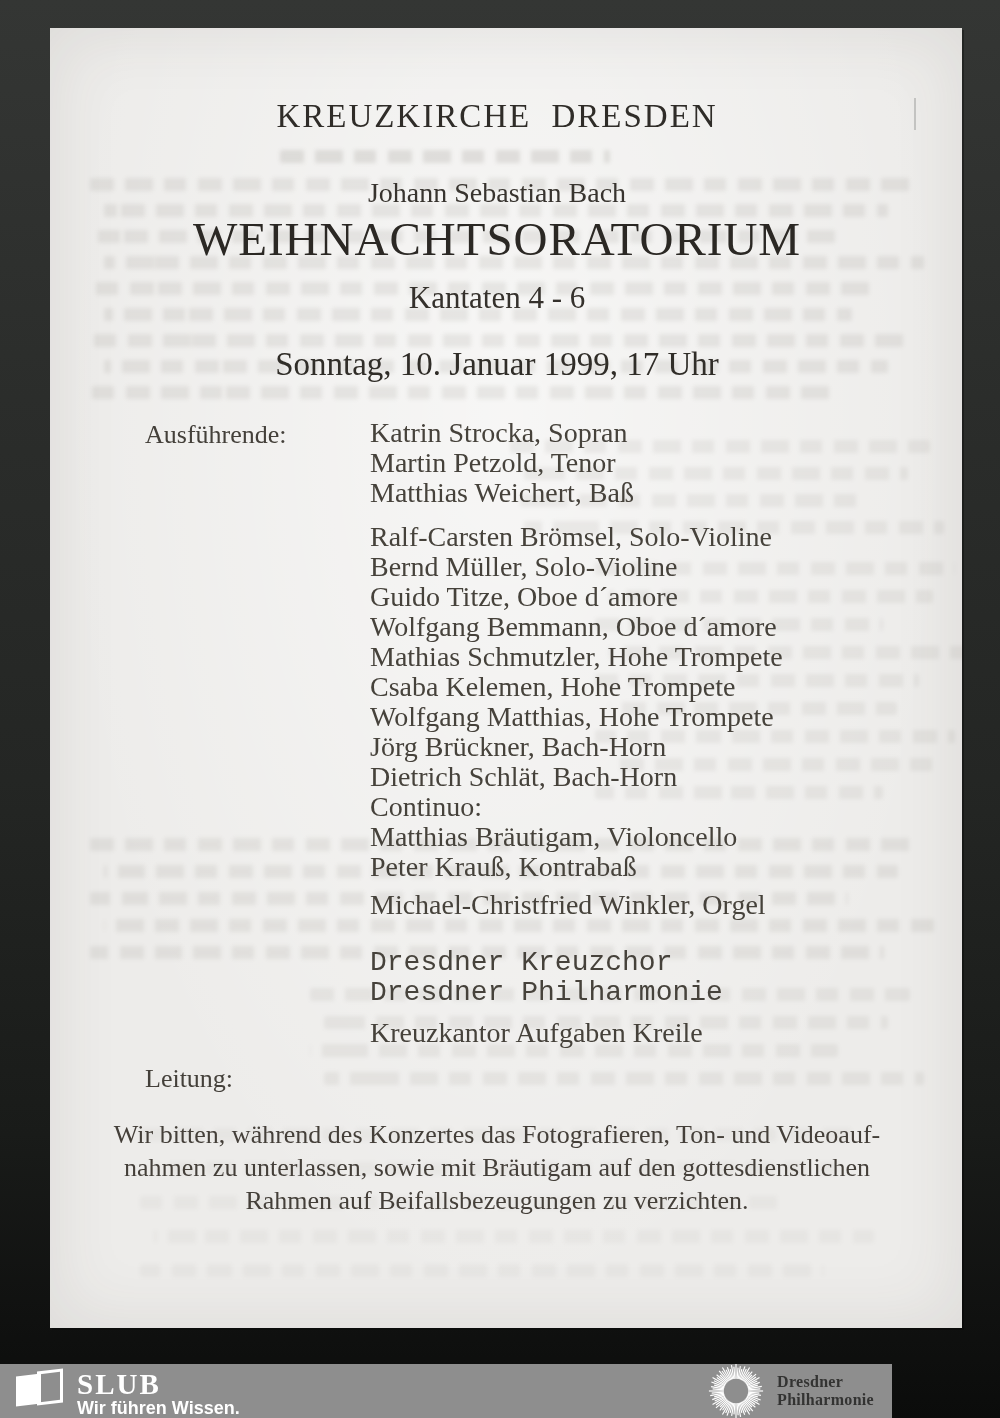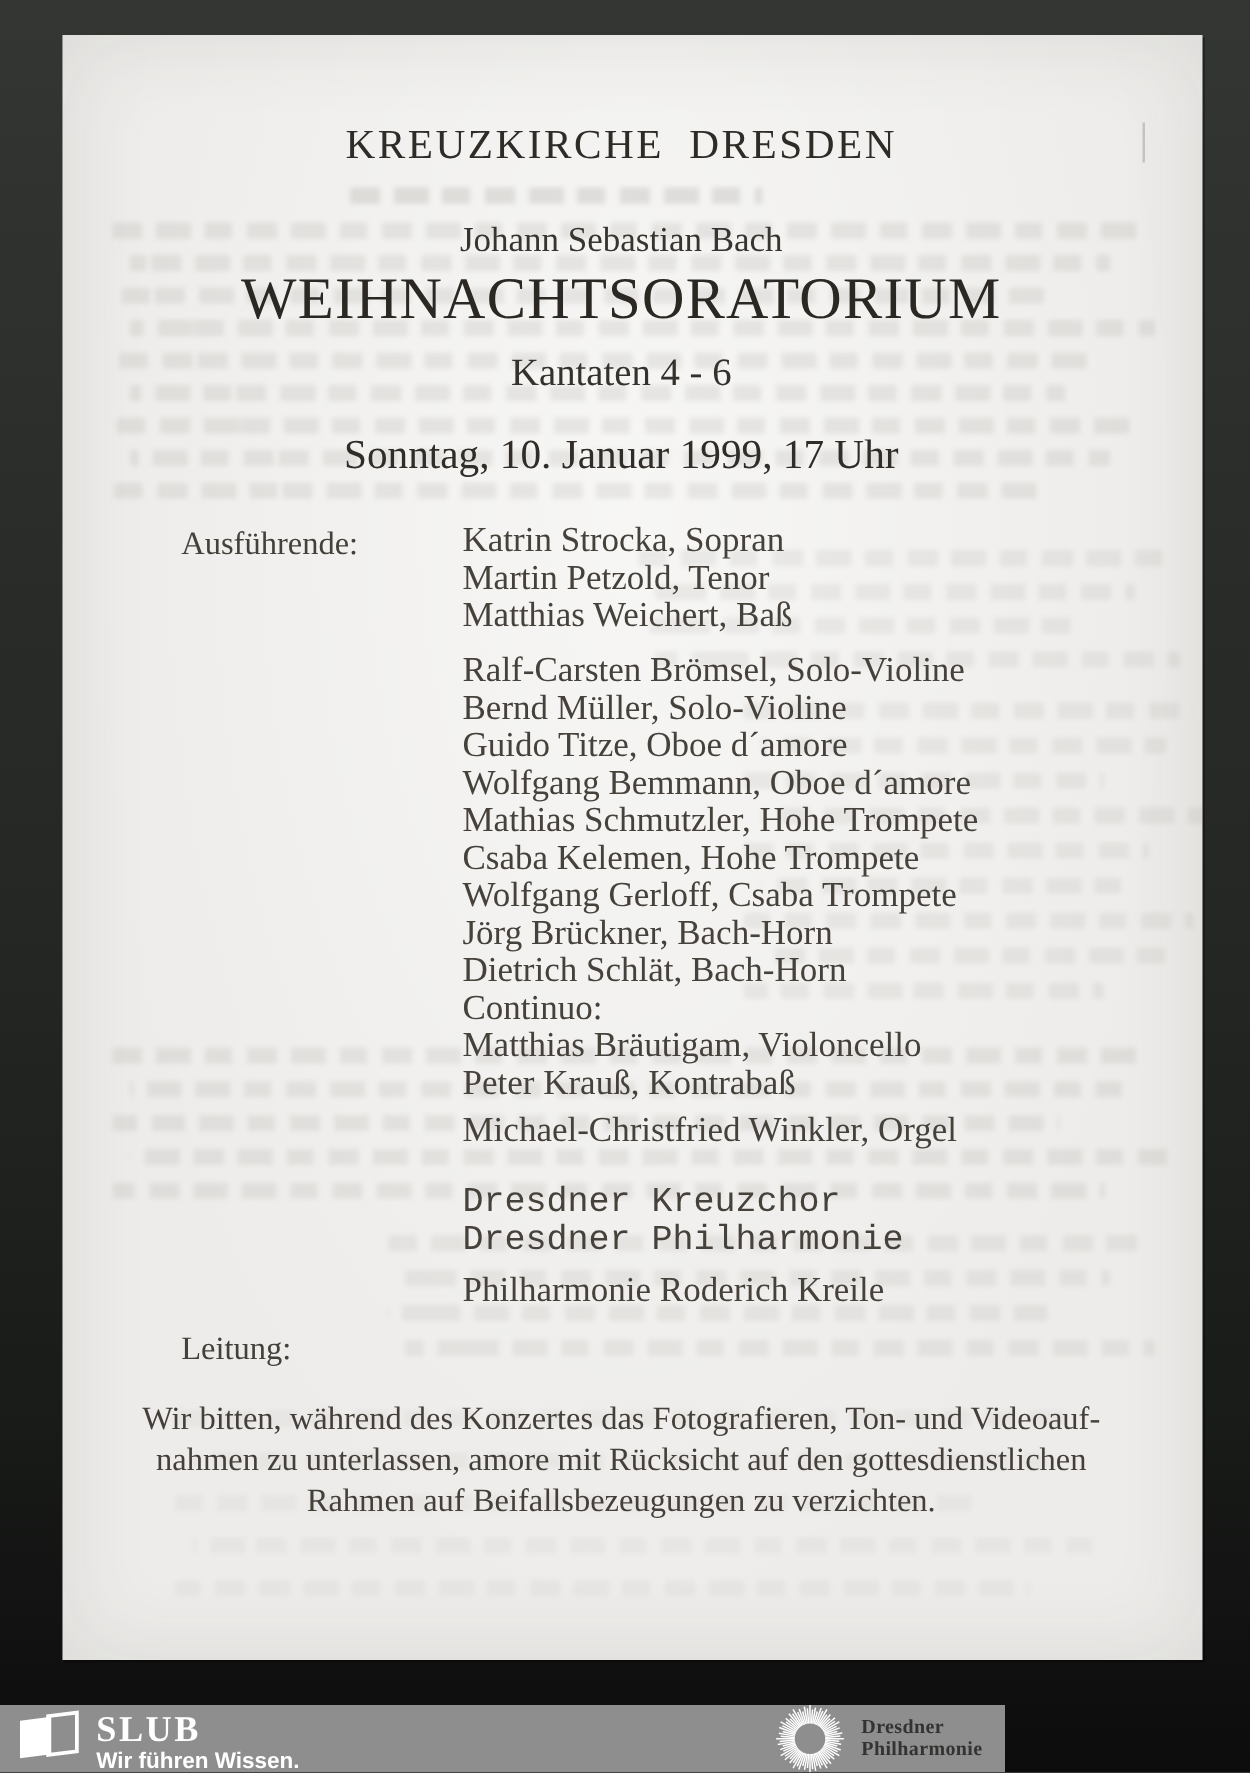--- a/index.html
+++ b/index.html
@@ -42,21 +42,21 @@
   .perf-group:nth-child(4){margin-top:28px;font-family:Liberation Mono, monospace;}
   .perf-group:nth-child(5){margin-top:10px;}
   .perf-group:nth-child(5) .perf-line{font-size:28px;}
 
   .notice{position:absolute;left:0;width:894px;text-align:center;font-size:26px;line-height:33px;color:#443f39;}
   .notice-1{top:1090px;}
   .notice-2{top:1202px;}
 
   
   .footer-bar{
-    position:absolute;left:0;top:1364px;width:804px;height:54px;background:#8e8e8e;
+    position:absolute;left:0;top:1364px;width:892px;height:54px;background:#8e8e8e;
     display:flex;align-items:stretch;justify-content:space-between;padding:0 16px;box-sizing:border-box;
   }
   .slub{display:flex;gap:15px;padding-top:6px;}
   .slub-book{position:relative;width:46px;height:38px;flex:0 0 auto;}
   .slub-book .page-back{position:absolute;left:21px;top:0;width:20px;height:28px;border:3px solid #fff;transform:skewY(-7deg);}
   .slub-book .page-front{position:absolute;left:0;top:5px;width:25px;height:30px;background:#fff;transform:skewY(-7deg);}
   .slub-texts{display:flex;flex-direction:column;}
   .slub-name{font-family:"Liberation Serif",serif;font-weight:bold;font-size:29px;line-height:29px;color:#fff;letter-spacing:2px;}
   .slub-tagline{font-family:Liberation Sans, sans-serif;font-weight:bold;font-size:18px;line-height:15px;color:#fff;margin-top:2px;}
   .phil{display:flex;align-items:center;gap:13px;padding-right:2px;}
@@ -126,42 +126,42 @@
             <div class="perf-line">Martin Petzold, Tenor</div>
             <div class="perf-line">Matthias Weichert, Baß</div>
           </div>
           <div class="perf-group">
             <div class="perf-line">Ralf-Carsten Brömsel, Solo-Violine</div>
             <div class="perf-line">Bernd Müller, Solo-Violine</div>
             <div class="perf-line">Guido Titze, Oboe d´amore</div>
             <div class="perf-line">Wolfgang Bemmann, Oboe d´amore</div>
             <div class="perf-line">Mathias Schmutzler, Hohe Trompete</div>
             <div class="perf-line">Csaba Kelemen, Hohe Trompete</div>
-            <div class="perf-line">Wolfgang Gerloff, Csaba Trompete</div>
+            <div class="perf-line">Wolfgang Matthias, Hohe Trompete</div>
             <div class="perf-line">Jörg Brückner, Bach-Horn</div>
             <div class="perf-line">Dietrich Schlät, Bach-Horn</div>
             <div class="perf-line">Continuo:</div>
             <div class="perf-line">Matthias Bräutigam, Violoncello</div>
             <div class="perf-line">Peter Krauß, Kontrabaß</div>
           </div>
           <div class="perf-group">
             <div class="perf-line">Michael-Christfried Winkler, Orgel</div>
           </div>
           <div class="perf-group">
             <div class="perf-line">Dresdner Kreuzchor</div>
             <div class="perf-line">Dresdner Philharmonie</div>
           </div>
           <div class="perf-group">
-            <div class="perf-line">Philharmonie Roderich Kreile</div>
+            <div class="perf-line">Kreuzkantor Aufgaben Kreile</div>
           </div>
         </div>
 
       <div class="notice notice-1">
           <div>Wir bitten, während des Konzertes das Fotografieren, Ton- und Videoauf-</div>
-          <div>nahmen zu unterlassen, amore mit Rücksicht auf den gottesdienstlichen</div>
+          <div>nahmen zu unterlassen, sowie mit Bräutigam auf den gottesdienstlichen</div>
           <div>Rahmen auf Beifallsbezeugungen zu verzichten.</div>
         </div>
     </div>
   </div>
 
   <div class="footer-bar">
     <div class="slub">
       <div class="slub-book">
         <span class="page-back"></span>
         <span class="page-front"></span>

